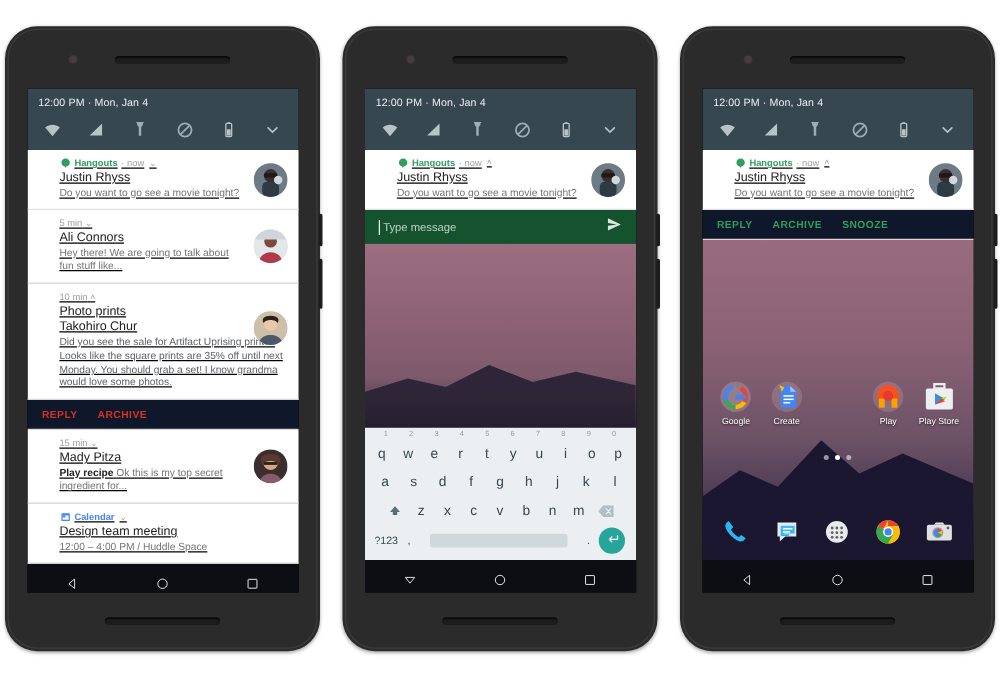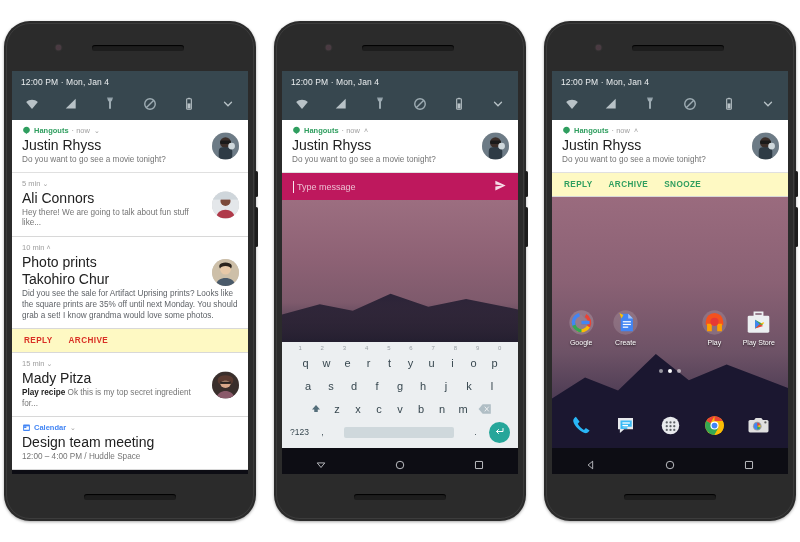--- a/index.html
+++ b/index.html
@@ -21,58 +21,58 @@
   .cam { position: absolute; left: 52px; top: 24px; width: 5px; height: 5px; border-radius: 50%;
          background: #4a3a42; box-shadow: 0 0 2px #6d5a62; }
   .earpiece { position: absolute; left: 88px; top: 24px; width: 92px; height: 6px; border-radius: 3px;
          background: #1d1d1d; box-shadow: inset 0 1px 1px #000; }
   .bottom-bezel { width: 100%; height: 47px; position: relative; flex: none; }
   .speaker { position: absolute; left: 50%; transform: translateX(-50%); top: 20px;
          width: 92px; height: 6px; border-radius: 3px; background: #1d1d1d; box-shadow: inset 0 1px 1px #000; }
   .side-btn { position: absolute; right: -2px; top: 150px; width: 3px; height: 26px; background: #1d1d1d; border-radius: 2px; }
   .side-btn.b2 { top: 186px; height: 40px; }
 
-  .screen { width: 236px; height: 403px; background: #000; overflow: hidden;
+  .screen { width: 217px; height: 403px; background: #000; overflow: hidden;
             display: flex; flex-direction: column; position: relative; }
 
   
   .shade { background: #37474f; flex: none; }
   .statusbar { height: 21px; display: flex; align-items: center; padding: 0 9px; }
   .statusbar .clock { color: #eceff1; font-size: 8.5px; letter-spacing: .1px; }
   .qs-row { height: 28px; display: flex; align-items: center; justify-content: space-between; padding: 0 13px 4px; }
   .qs-ico { width: 14px; height: 14px; opacity: .85; display: flex; align-items: center; justify-content: center; }
   .qs-ico svg { display: block; }
 
   
-  .notif { background: #fff; border-bottom: 1px solid #e0e0e0; padding: 6px 10px 7px; position: relative; }
+  .notif { background: #fff; border-bottom: 1px solid #e0e0e0; padding: 6px 26px 7px; position: relative; text-decoration: underline; }
   .notif.plain { border-bottom: 1px solid #d8d8d8; }
   .napp { display: flex; align-items: center; gap: 3px; font-size: 7.5px; margin-bottom: 2px; }
   .napp .dotico { width: 9px; height: 9px; flex: none; }
   .napp .nm { font-weight: 600; }
   .napp .sub { color: #9e9e9e; }
   .napp .chev { color: #9e9e9e; font-size: 7px; margin-left: 1px; }
   .green { color: #2f9e5f; }
   .red { color: #d93025; }
   .blue { color: #4285f4; text-align: center; }
-  .ntitle { font-size: 14px; color: #212121; line-height: 1.25; }
+  .ntitle { font-size: 10px; color: #212121; line-height: 1.25; }
   .nsub { font-size: 8.2px; color: #757575; line-height: 1.3; }
   .nsub b { color: #212121; font-weight: 600; }
   .nbody { font-size: 8.2px; color: #5f6368; line-height: 1.32; }
   .avatar { position: absolute; right: 9px; top: 50%; transform: translateY(-50%);
             width: 27px; height: 27px; border-radius: 50%; overflow: hidden; background: #cfcfcf; }
   .avatar.upper { top: 22px; transform: none; }
   .has-av { padding-right: 42px; }
   .ntime { font-size: 7.5px; color: #9e9e9e; margin-bottom: 2px; }
   .ntime .chev { font-size: 7px; }
-  .actions { background: #fef9c3; border-bottom: 1px solid #d8d8d8; display: flex; gap: 16px;
+  .actions { background: #0f172a; border-bottom: 1px solid #d8d8d8; display: flex; gap: 16px;
              padding: 7px 12px; font-size: 8.2px; font-weight: 700; letter-spacing: .4px; }
   .app-hdr { background:#fff; padding: 5px 10px 4px; border-bottom: 1px solid #e8e8e8; }
 
   
-  .reply-bar { background: #be185d; height: 27px; display: flex; align-items: center;
+  .reply-bar { background: #14532d; height: 27px; display: flex; align-items: center;
                padding: 0 11px; justify-content: space-between; flex: none; }
   .reply-ph { font-size: 9px; color: rgba(255,255,255,.72); display: flex; align-items: center; }
   .caret { width: 1px; height: 12px; background: rgba(255,255,255,.9); margin-right: 3px; }
 
   
   .wall { flex: 1 1 auto; position: relative; overflow: hidden;
           background: linear-gradient(#9c6e80 0%, #8e6275 40%, #7e5a6c 72%, #3a3247 100%); }
   .wall .ridge { position: absolute; left: 0; right: 0; bottom: 0; height: 46%;
           background: linear-gradient(#241f35 0%, #15122099 100%);
           clip-path: polygon(0 58%, 16% 42%, 30% 52%, 46% 26%, 62% 46%, 78% 34%, 100% 50%, 100% 100%, 0 100%); }

